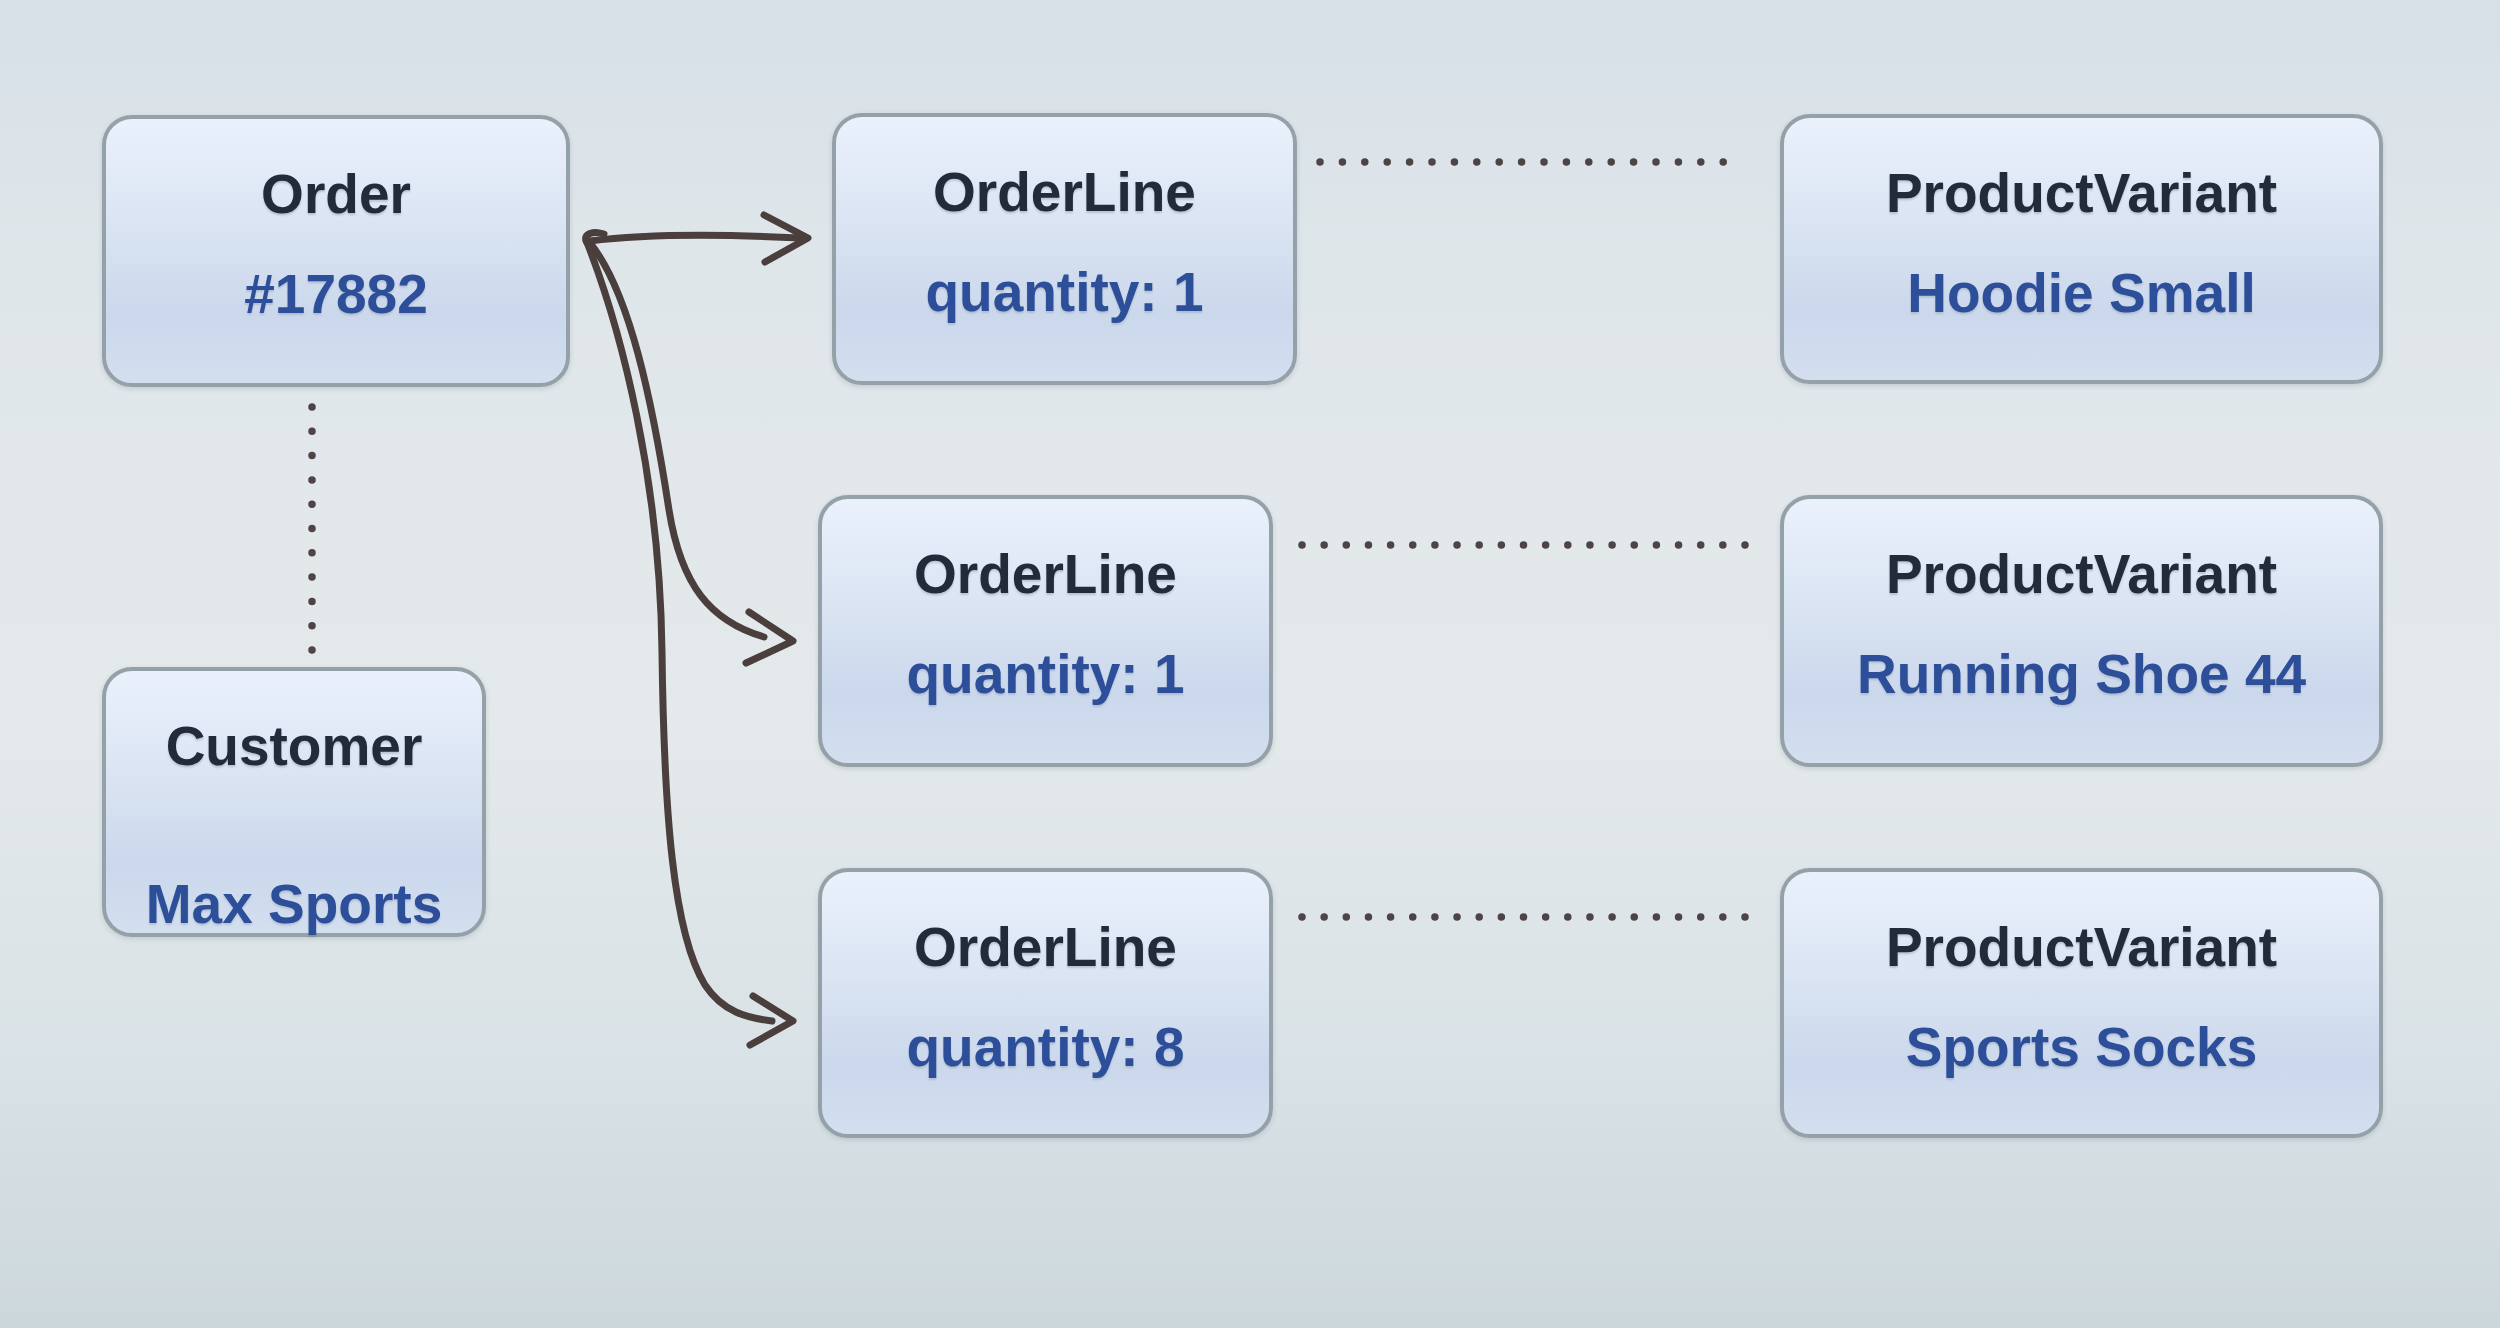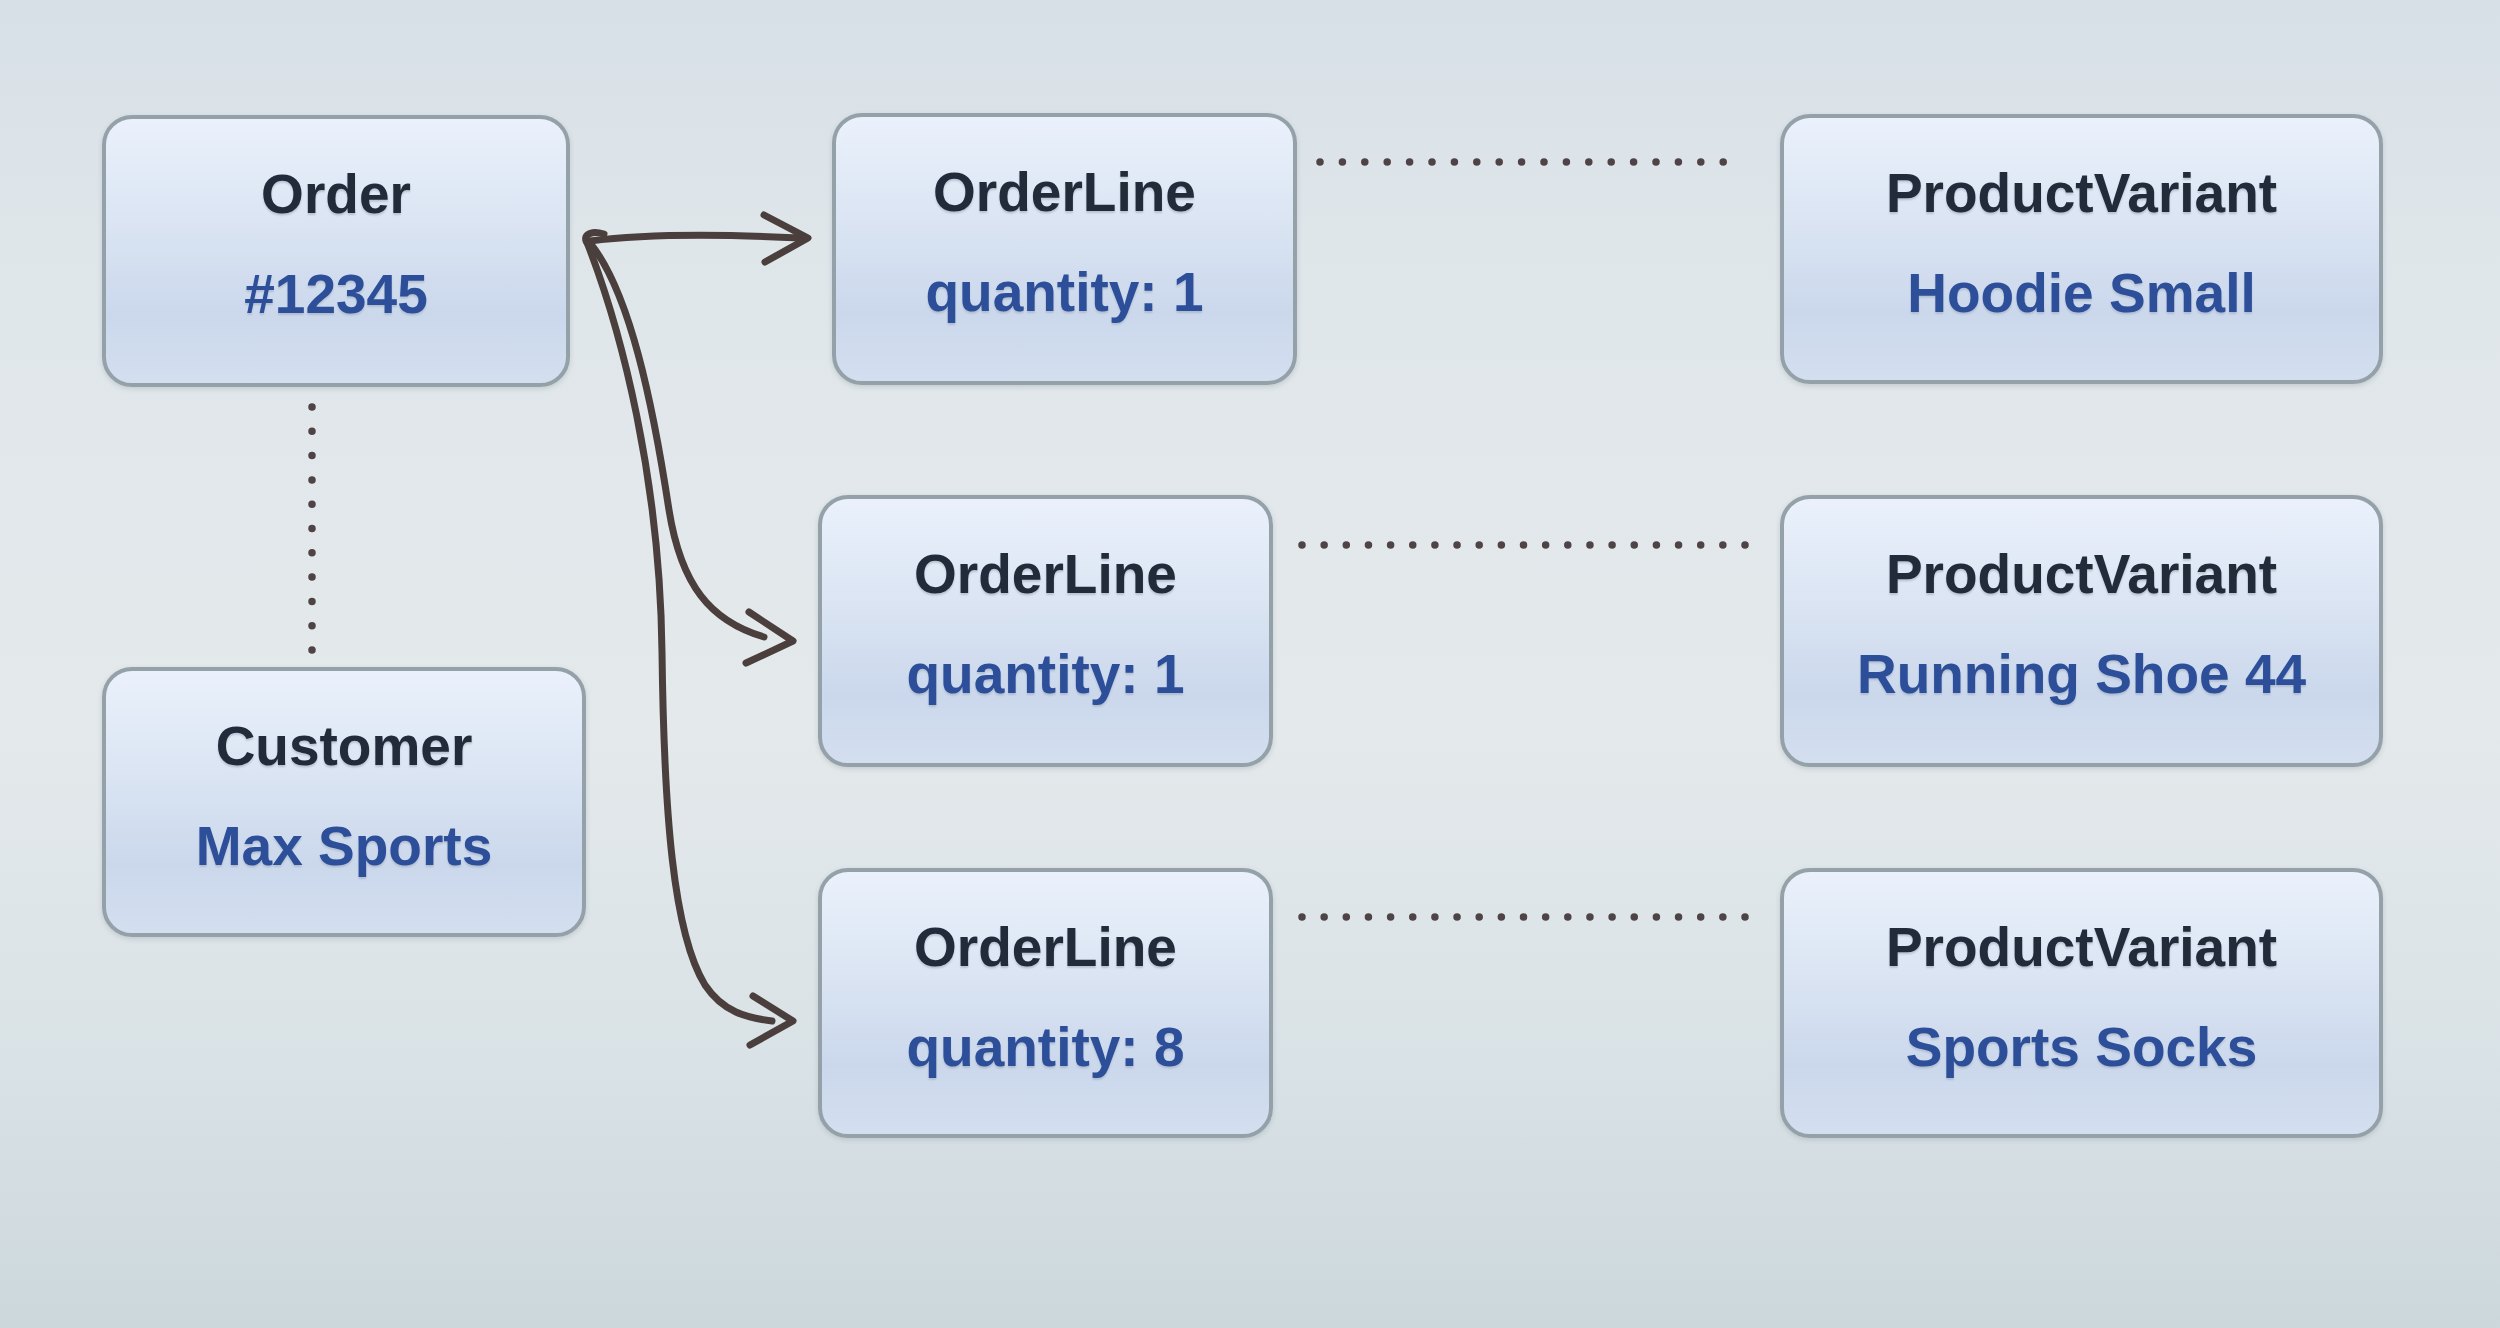--- a/index.html
+++ b/index.html
@@ -103,24 +103,24 @@
 
     <path class="solid-edge" d="M 590 243 C 630 292, 653 405, 669 510 C 681 585, 710 621, 764 637"></path>
     <path class="arrow-head" d="M 749 612 L 793 641 L 746 663"></path>
 
     <path class="solid-edge" d="M 588 245 C 621 330, 660 478, 662 652 C 664 812, 673 933, 705 985 C 723 1012, 747 1018, 772 1021"></path>
     <path class="arrow-head" d="M 753 996 L 793 1021 L 750 1045"></path>
   </svg>
 
   <div class="node" style="left:102px; top:115px; width:468px; height:272px;">
     <div class="node-title">Order</div>
-    <div class="node-value">#12345</div>
+    <div class="node-value">#17882</div>
   </div>
 
-  <div class="node" style="left:102px; top:667px; width:484px; height:270px;">
+  <div class="node" style="left:102px; top:667px; width:384px; height:270px;justify-content:space-between;">
     <div class="node-title">Customer</div>
     <div class="node-value">Max Sports</div>
   </div>
 
   <div class="node" style="left:832px; top:113px; width:465px; height:272px;">
     <div class="node-title">OrderLine</div>
     <div class="node-value">quantity: 1</div>
   </div>
 
   <div class="node" style="left:818px; top:495px; width:455px; height:272px;">

